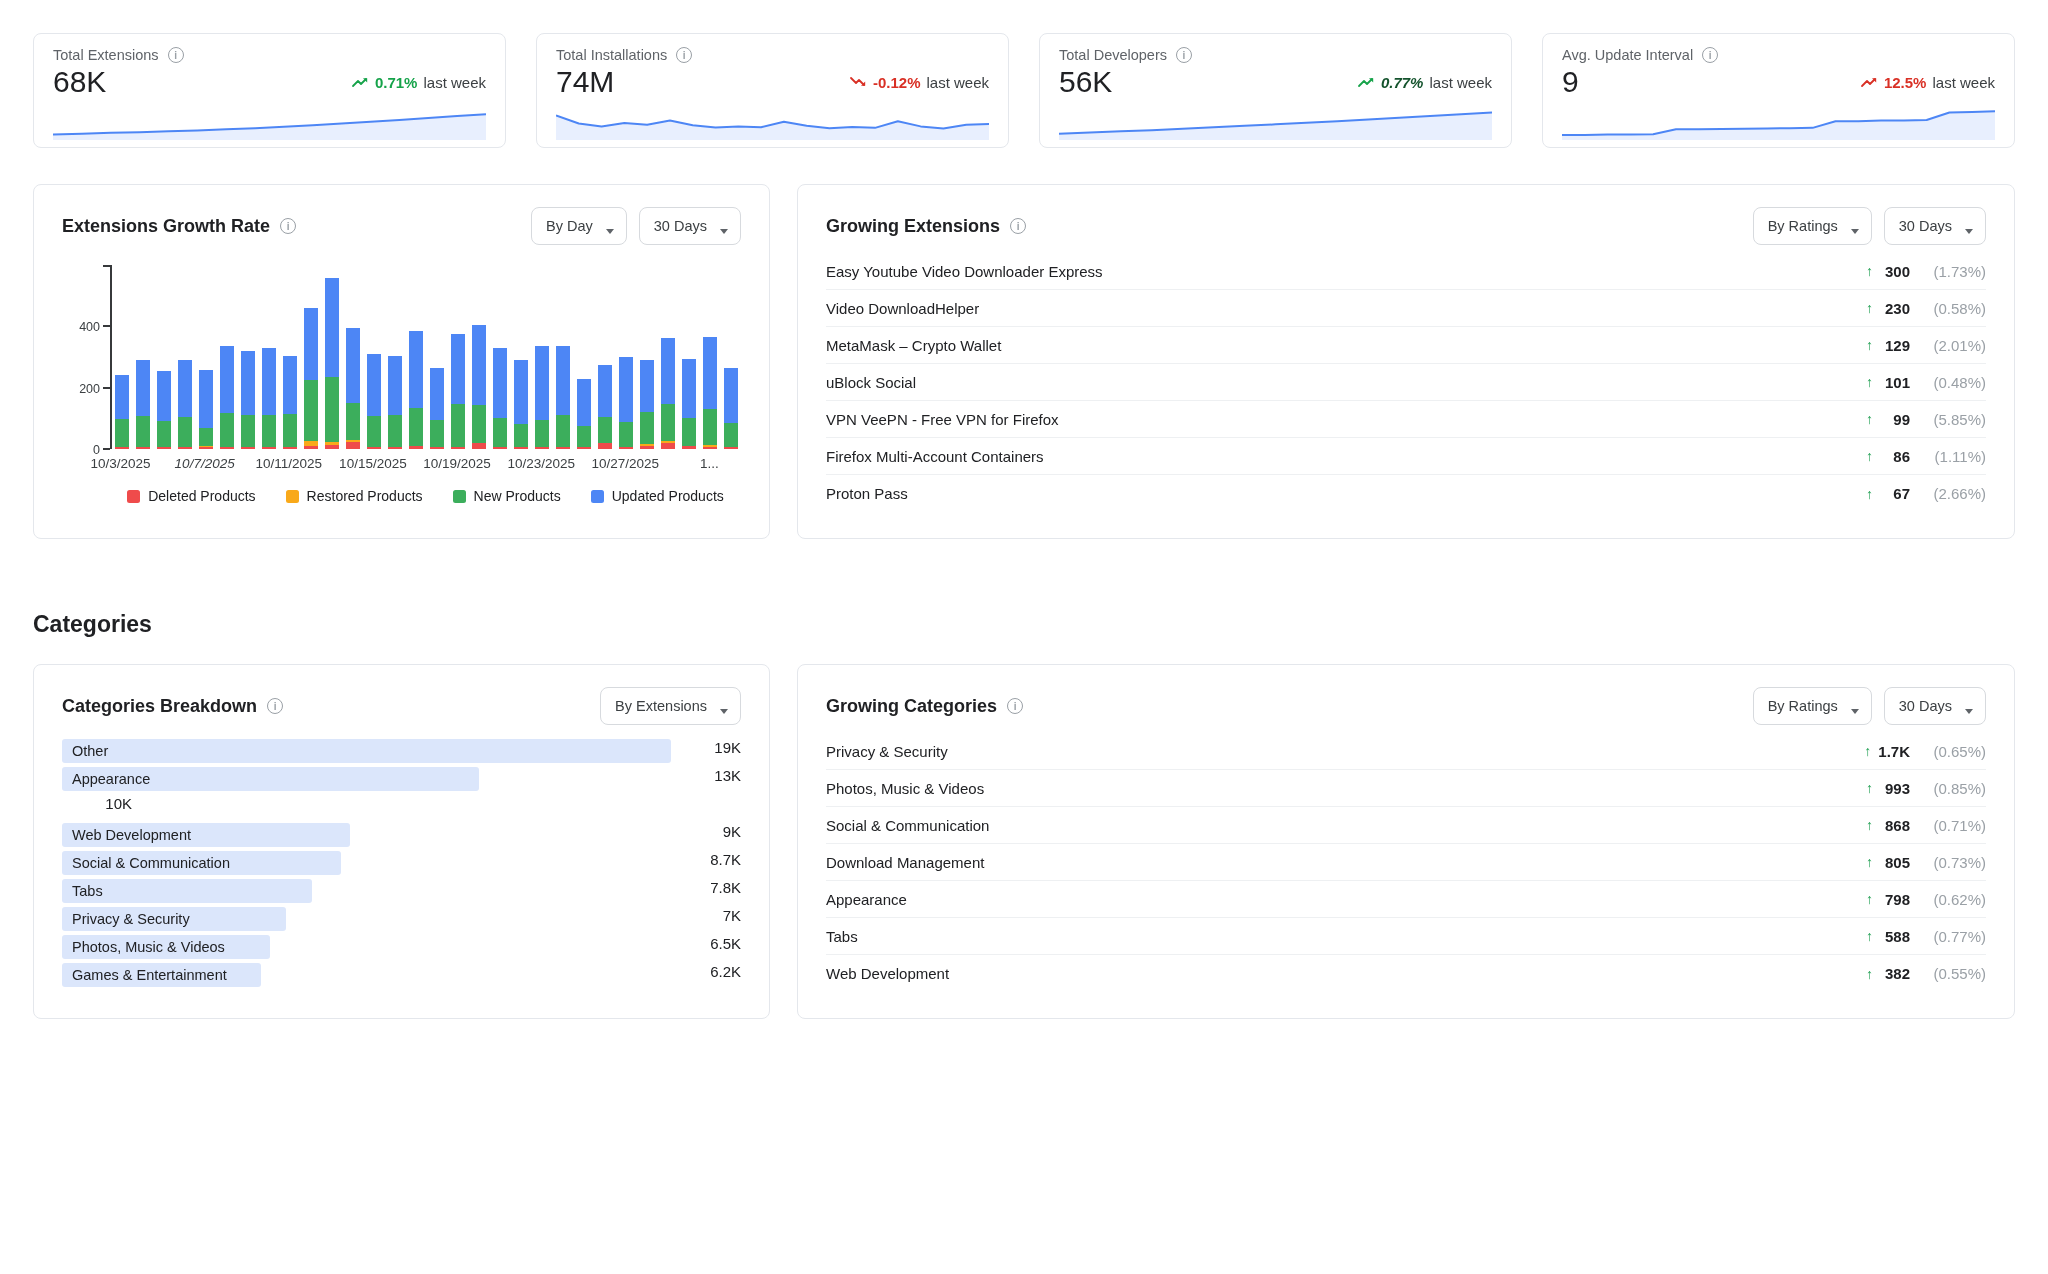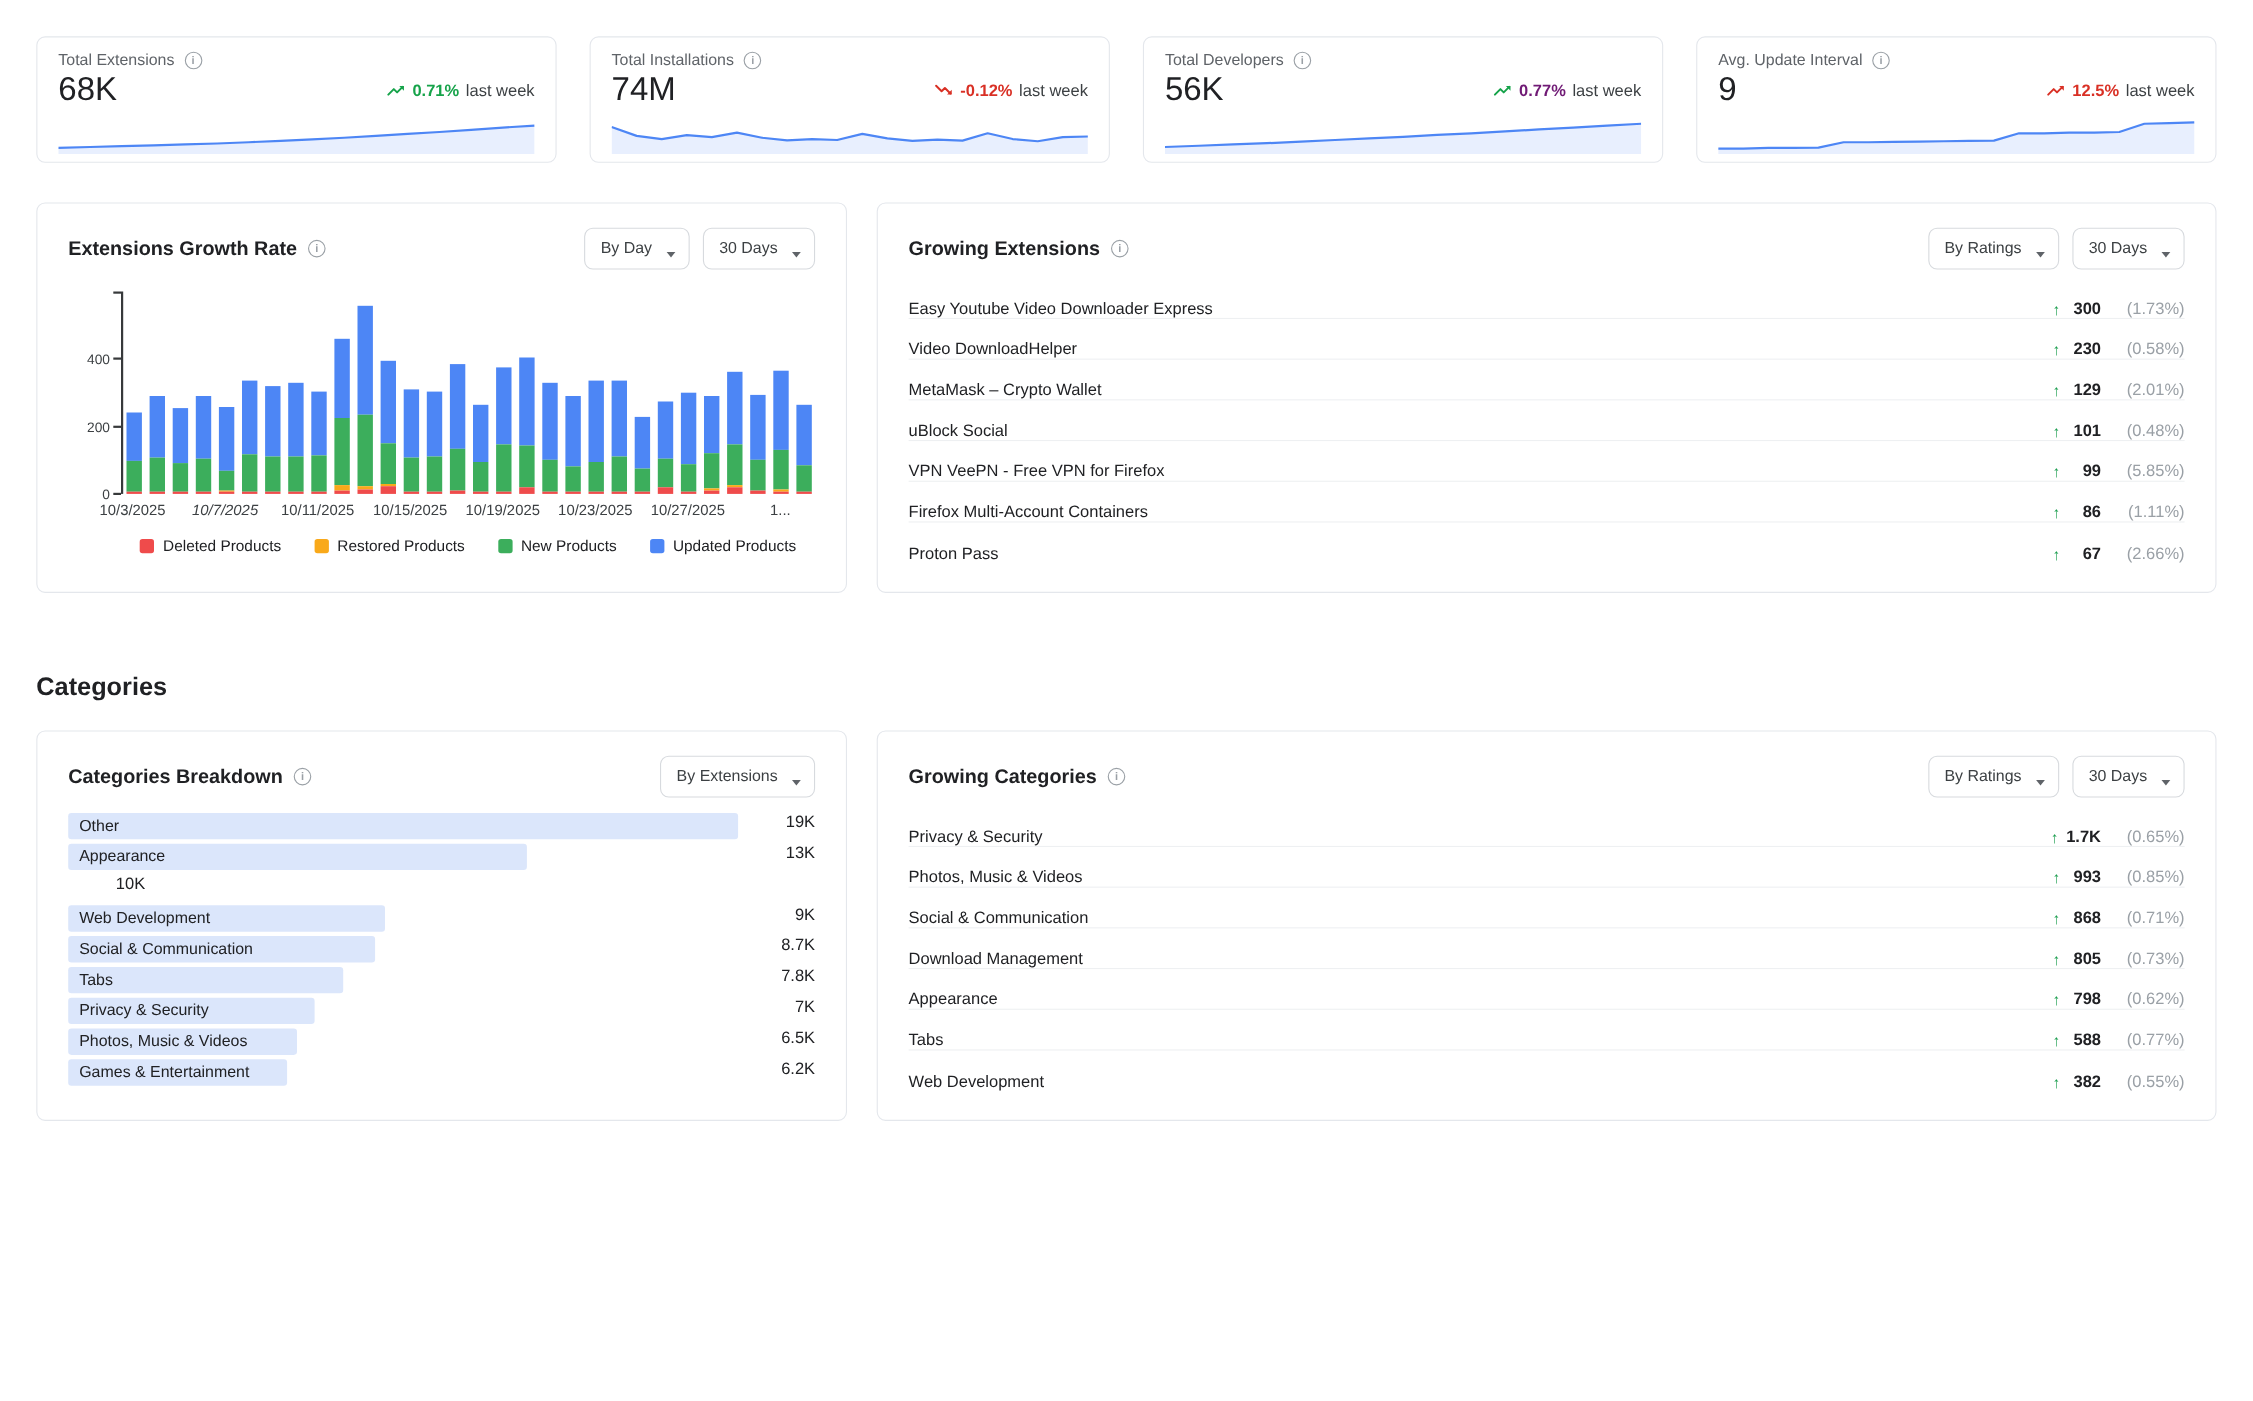--- a/index.html
+++ b/index.html
@@ -35,21 +35,21 @@
   .bar{width:14px;display:flex;flex-direction:column-reverse}
   .seg{width:100%}
   .x-labels{display:flex;margin-top:7px;height:18px}
   .x-spacer{width:48px;flex:none}
   .x-area{flex:1;position:relative}
   .x-tick-label{position:absolute;transform:translateX(-50%);font-size:13.5px;color:#3c4043;white-space:nowrap}
   .legend{margin-left:48px;display:flex;justify-content:center;gap:30px;margin-top:14px}
   .legend-item{display:flex;align-items:center;gap:8px;font-size:14px;color:#202124}
   .swatch{width:13px;height:13px;border-radius:2.5px;flex:none}
   .glist{margin-top:8px}
-  .g-row{display:flex;align-items:flex-end;height:37px;border-bottom:1px solid #eef0f2;font-size:15px;cursor:pointer}
+  .g-row{display:flex;align-items:center;height:37px;border-bottom:1px solid #eef0f2;font-size:15px;cursor:pointer}
   .g-row:last-child{border-bottom:none}
   .g-name{color:#202124}
   .g-arrow{color:#1d9e50;font-weight:700;margin-right:7px;font-size:14px}
   .g-delta{font-weight:700;text-align:right;min-width:30px;color:#202124}
   .g-pct{color:#9aa0a6;width:76px;text-align:right}
   .section-title{font-size:23px;font-weight:700;margin-top:72px;color:#202124}
   .panels-row.bottom{margin-top:26px}
   .blist{margin-top:14px}
   .b-row{display:flex;height:28px;cursor:pointer}
   .b-track{flex:1;height:24px}
@@ -109,21 +109,21 @@
           <span class="stat-label">Total Developers</span>
           <span class="info">i</span>
         </div>
         <div class="stat-main">
           <div class="stat-value">56K</div>
           <div class="stat-trend">
             <svg class="trend-icon" width="18" height="12" viewBox="0 0 16 12">
               <polyline fill="none" stroke="#16a34a" stroke-width="1.8" stroke-linejoin="round" stroke-linecap="round" points="1,10 6,5 9,8 14,3"></polyline>
               <polygon fill="#16a34a" points="11,2.2 15.2,2.2 15.2,6.4"></polygon>
             </svg>
-            <span class="stat-delta" style="color: #701a75;">0.77%</span>
+            <span class="stat-delta" style="color: #14532d; font-style: italic;">0.77%</span>
             <span class="stat-suffix">last week</span>
           </div>
         </div>
         <svg class="sparkline" viewBox="0 0 100 34" preserveAspectRatio="none">
           <path d="M0,34 L0.00,27.65 L7.14,26.49 L14.29,25.33 L21.43,24.17 L28.57,22.72 L35.71,21.27 L42.86,19.82 L50.00,18.37 L57.14,16.63 L64.29,15.18 L71.43,13.44 L78.57,11.70 L85.71,9.96 L92.86,8.22 L100.00,6.48 L100,34 Z" fill="rgba(77,134,245,0.13)"></path>
           <polyline points="0.00,27.65 7.14,26.49 14.29,25.33 21.43,24.17 28.57,22.72 35.71,21.27 42.86,19.82 50.00,18.37 57.14,16.63 64.29,15.18 71.43,13.44 78.57,11.70 85.71,9.96 92.86,8.22 100.00,6.48" fill="none" stroke="#4d86f5" stroke-width="2" vector-effect="non-scaling-stroke" stroke-linejoin="round"></polyline>
         </svg>
       </div>
       <div class="card stat-card">
         <div class="stat-head">

